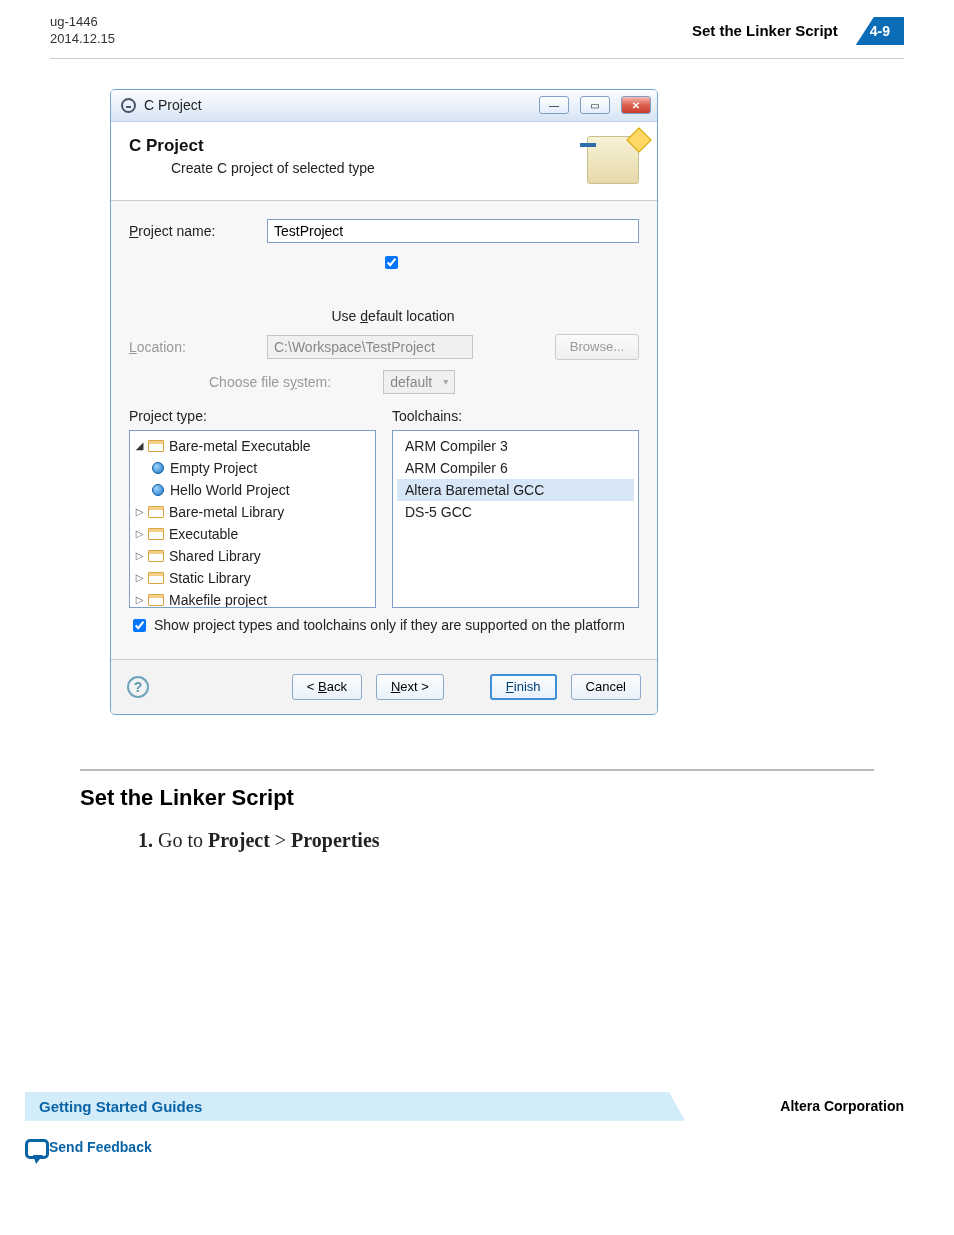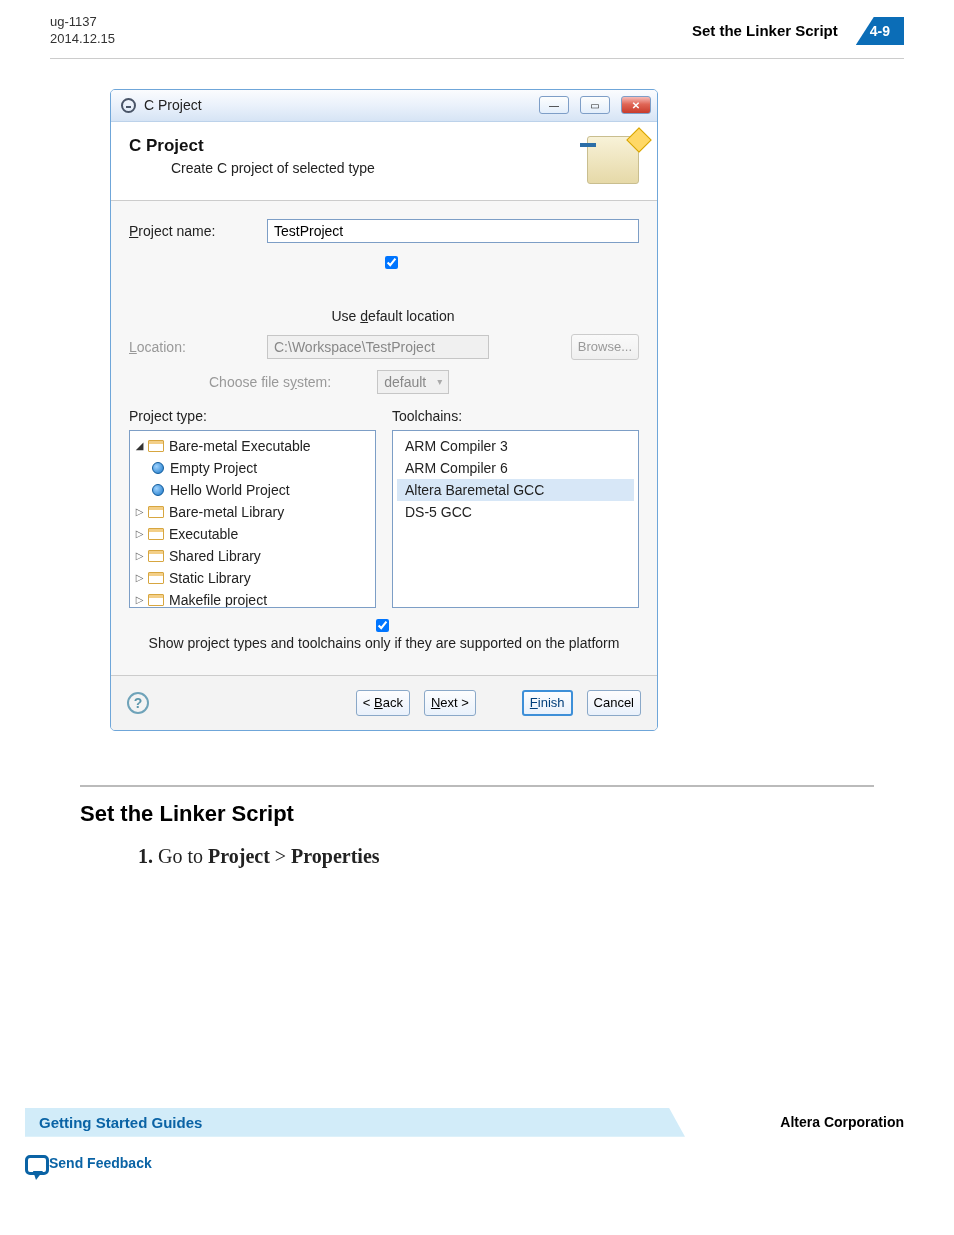--- a/index.html
+++ b/index.html
@@ -93,21 +93,21 @@
   .u { text-decoration: underline; }
   .txt {
     flex: 1; height: 24px; border: 1px solid #7d9ec6;
     background: #fff; padding: 2px 6px; font-size: 14px; font-family: inherit;
   }
   .txt.disabled { background: #f0f0f0; color: #888; border-color: #c6c6c6; }
   .chk { margin-right: 8px; }
   .indent { margin-left: 18px; flex-direction: column; }
   .disabled-text { color: #999; }
   .btn {
-    height: 26px; padding: 0 6px; border: 1px solid #8aa8c8;
+    height: 26px; padding: 0 14px; border: 1px solid #8aa8c8;
     border-radius: 3px; background: linear-gradient(#fdfdfe,#e9f1fb);
     font-size: 13px; font-family: inherit; cursor: pointer;
   }
   .btn.disabled { color: #999; border-color: #ccc; background: linear-gradient(#fafafa,#efefef); cursor: default; }
   .sel {
     height: 24px; border:1px solid #c6c6c6; background:#f0f0f0; color:#888;
     padding: 0 22px 0 6px; position: relative; display:inline-flex; align-items:center;
   }
   .sel::after{content:"▾"; position:absolute; right:6px; color:#aaa; font-size:10px;}
 
@@ -127,21 +127,21 @@
     box-shadow: inset 0 3px 0 #f3cf88;
   }
   .doticon{
     width:12px;height:12px;margin:0 6px 0 18px;border-radius:50%;
     background:radial-gradient(circle at 35% 35%, #9fd3ff, #1876c7);
     border:1px solid #0f5a9b;
   }
   .tc-item { padding:2px 8px; height:22px; display:flex; align-items:center; }
   .tc-item.sel-row { background:#d7e7f7; }
 
-  .supported { margin-top:8px; display:flex; align-items:center;flex-direction:column; }
+  .supported { margin-top:8px; display:flex; align-items:center; }
 
   .dlg-foot {
     border-top:1px solid #ccc; padding:14px 16px; display:flex; align-items:center; gap:14px;
     background:#f3f3f3;
   }
   .help-ic {
     width:22px;height:22px;border:2px solid #6fa3b9;border-radius:50%;
     display:inline-flex;align-items:center;justify-content:center;
     font-weight:700;color:#5b96ab;font-size:14px;
   }
@@ -176,21 +176,21 @@
   }
   .fb-icon::after{content:"";position:absolute;bottom:-8px;left:5px;width:0;height:0;
     border-left:3px solid transparent;border-right:7px solid transparent;border-top:9px solid #0a63a5;}
   .fb-link { color:#0a63a5; font-weight:700; }
 </style>
 </head>
 <body>
 
 <div class="page-header">
   <div class="doc-meta">
-    <div>ug-1137</div>
+    <div>ug-1446</div>
     <div>2014.12.15</div>
   </div>
   <div class="hdr-right">
     <div class="hdr-title">Set the Linker Script</div>
     <div class="tab-badge">4-9</div>
   </div>
 </div>
 <hr class="thin-rule">
 
 <div class="dlg">
@@ -224,21 +224,21 @@
     </div>
 
     <div class="row">
       <span class="lbl disabled-text"><span class="u">L</span>ocation:</span>
       <input class="txt disabled" disabled="" value="C:\Workspace\TestProject" style="">
       <span style="width:10px"></span>
       <button class="btn disabled">Browse...</button>
     </div>
 
     <div class="row" style="justify-content:flex-start; margin-left:80px;">
-      <span class="disabled-text" style="margin-right:10px;">Choose file s<span class="u">y</span>stem:</span>
+      <span class="disabled-text" style="margin-right:16px;">Choose file s<span class="u">y</span>stem:</span>
       <span class="sel">default</span>
     </div>
 
     <div class="cols">
       <div class="col">
         <h4>Project type:</h4>
         <div class="listbox">
           <div class="tree-item">
             <span class="twisty open">◢</span>
             <span class="foldr"></span>

